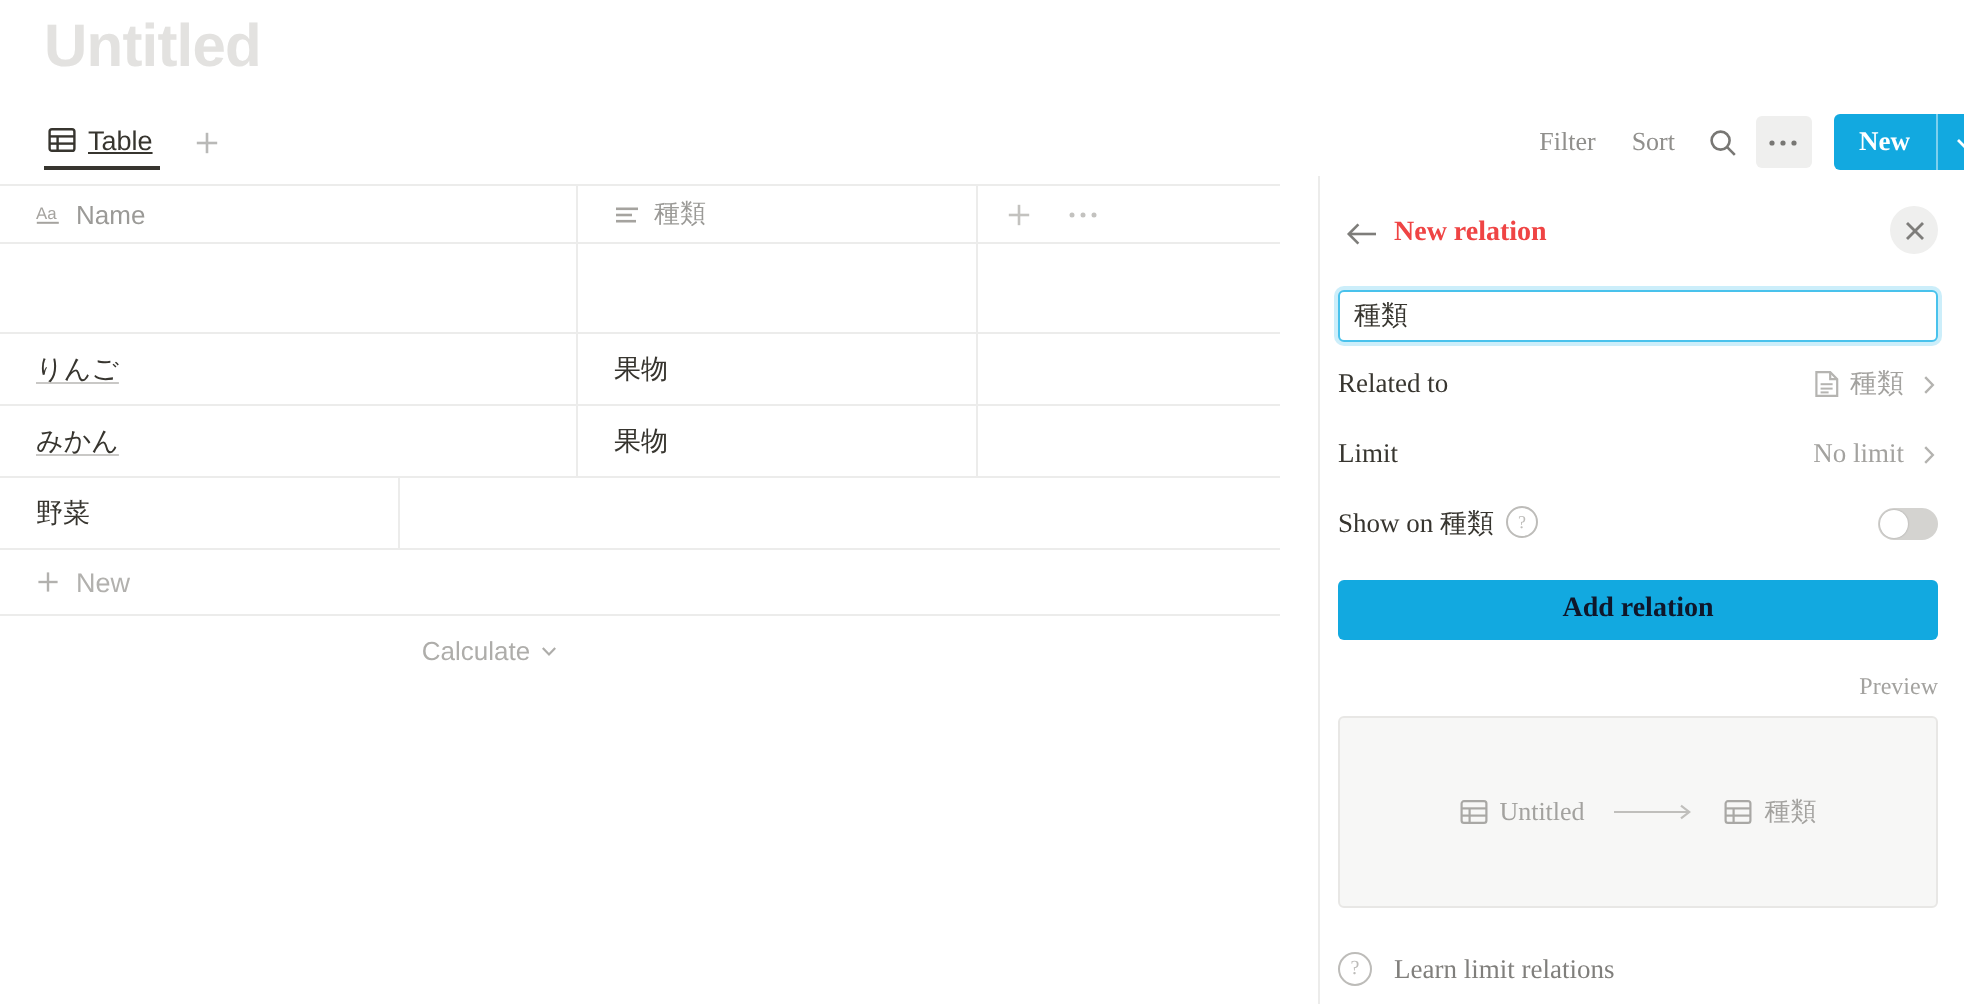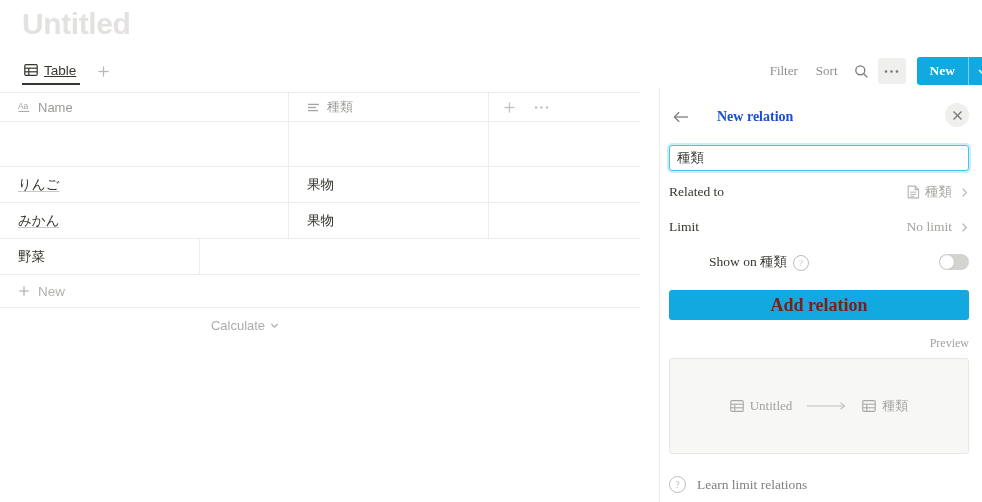--- a/index.html
+++ b/index.html
@@ -256,22 +256,22 @@
   }
   #back-btn {
     width: 24px; height: 24px;
     display: flex; align-items: center; justify-content: center;
     color: #7e7d7a;
     cursor: pointer;
   }
   #panel-title {
     font-size: 14px;
     font-weight: bold;
-    color: #1d4ed8;
-    margin-left: 24px;
+    color: #ef4444;
+    margin-left: 4px;
   }
   #close-btn {
     position: absolute;
     right: 0; top: 0;
     width: 24px; height: 24px;
     border-radius: 50%;
     background: #efefee;
     display: flex; align-items: center; justify-content: center;
     color: #7e7d7a;
     cursor: pointer;
@@ -342,23 +342,23 @@
     box-shadow: 0 0 1px rgba(0,0,0,0.25);
   }
 
   #add-relation {
     margin-top: 14px;
     width: 100%;
     height: 30px;
     border: none;
     border-radius: 3px;
     background: #12a9e0;
-    color: #7f1d1d;
+    color: #0f172a;
     font-family: inherit;
-    font-size: 18px;
+    font-size: 14px;
     font-weight: bold;
     cursor: pointer;
   }
 
   #preview-label {
     margin-top: 16px;
     font-size: 12px;
     color: #a3a29f;
     text-align: right;
   }
@@ -601,21 +601,21 @@
           <span>No limit</span>
           <span class="chev">
             <svg width="9" height="11" viewBox="0 0 9 11">
               <polyline points="2.6,1.6 6.4,5.5 2.6,9.4" fill="none" stroke="#b4b3b0" stroke-width="1.2"></polyline>
             </svg>
           </span>
         </span>
       </div>
 
       <div class="prow">
-        <span class="lbl" style="display:flex;align-items:flex-end;margin-left:40px;">
+        <span class="lbl" style="display:flex;align-items:flex-start;">
           <span>Show on 種類</span>
           <span class="help-circ">?</span>
         </span>
         <span class="toggle">
           <span class="knob"></span>
         </span>
       </div>
 
       <button id="add-relation">Add relation</button>
 

